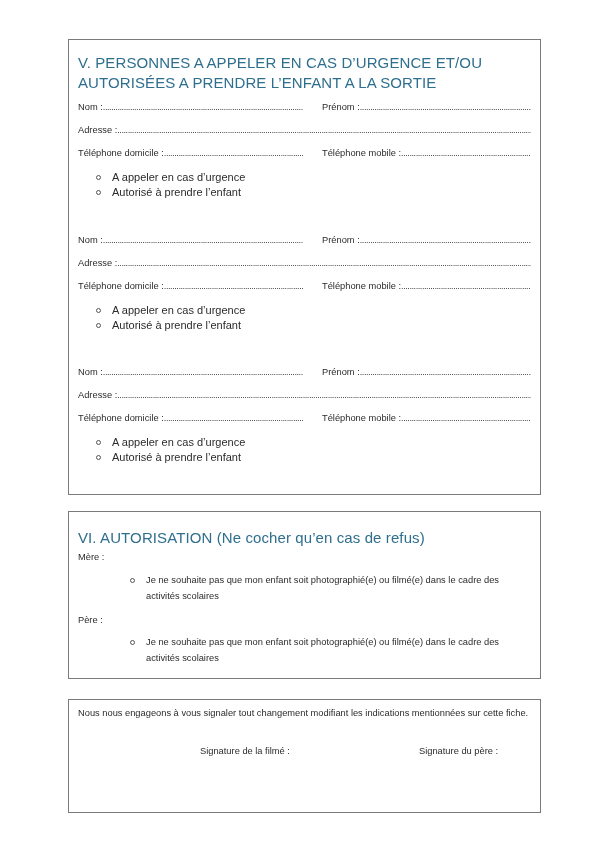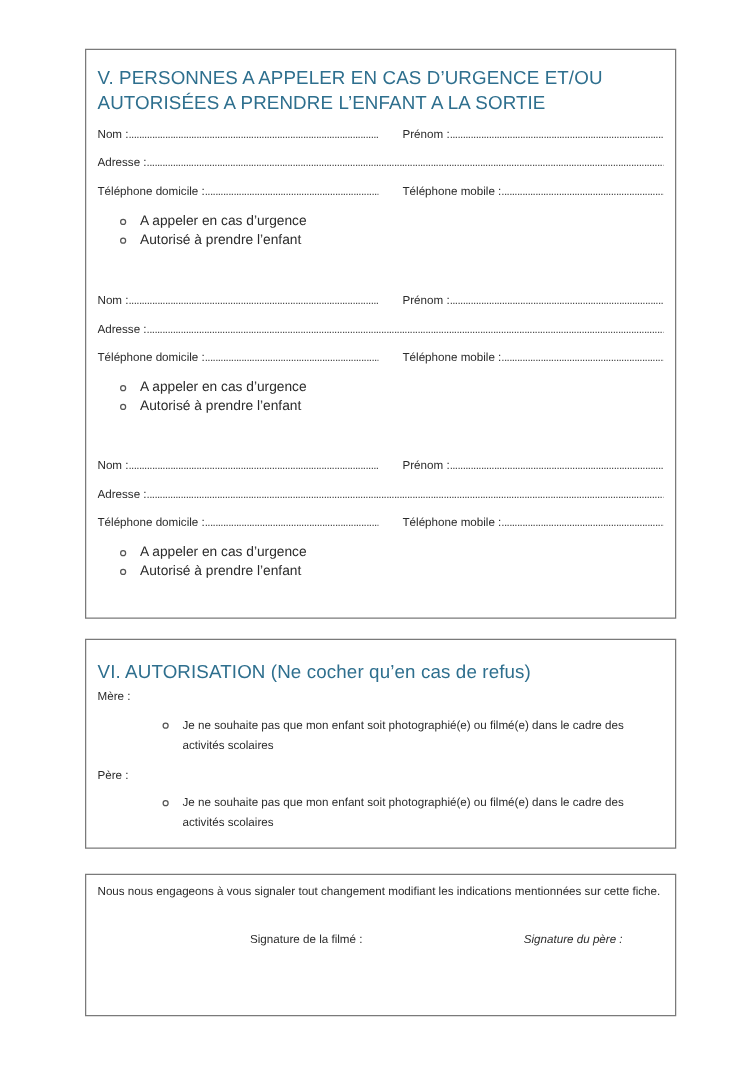--- a/index.html
+++ b/index.html
@@ -252,17 +252,17 @@
   </div>
 </div>
 
 <div class="box" id="box-engagement">
   <div class="para" style="top:5px;">Nous nous engageons à vous signaler tout changement modifiant les indications mentionnées sur cette fiche.</div>
   <div class="sig-row" style="top:44px; height:14px;">
     <span style="left:0; width:112px; overflow:hidden; display:flex;">
       
     </span>
     <span style="left:122px;">Signature de la filmé :</span>
-    <span style="left:341px;font-style:italic;">Signature du père :</span>
+    <span style="left:341px;">Signature du père :</span>
   </div>
   <div style="position:absolute; left:122px; top:60px; width:200px; height:45px;"></div>
   <div style="position:absolute; left:341px; top:60px; width:120px; height:45px;"></div>
 </div>
 
 </body></html>

